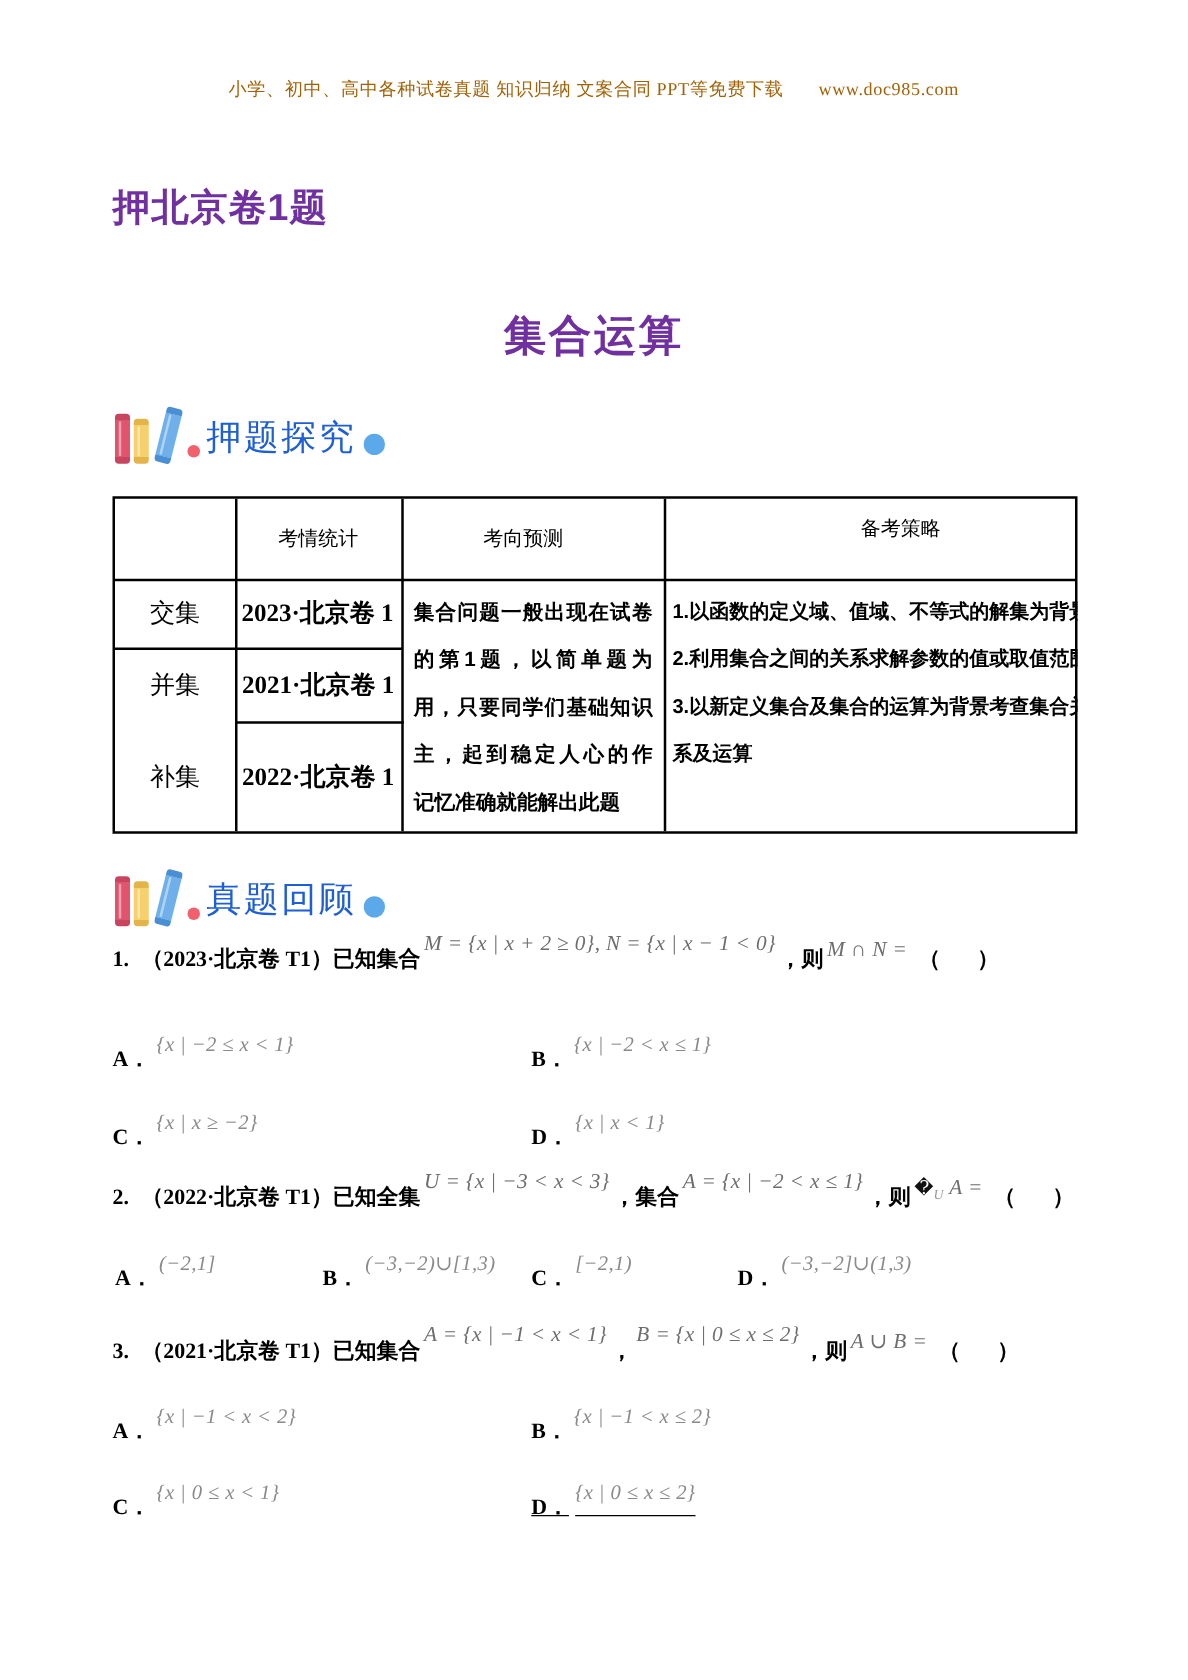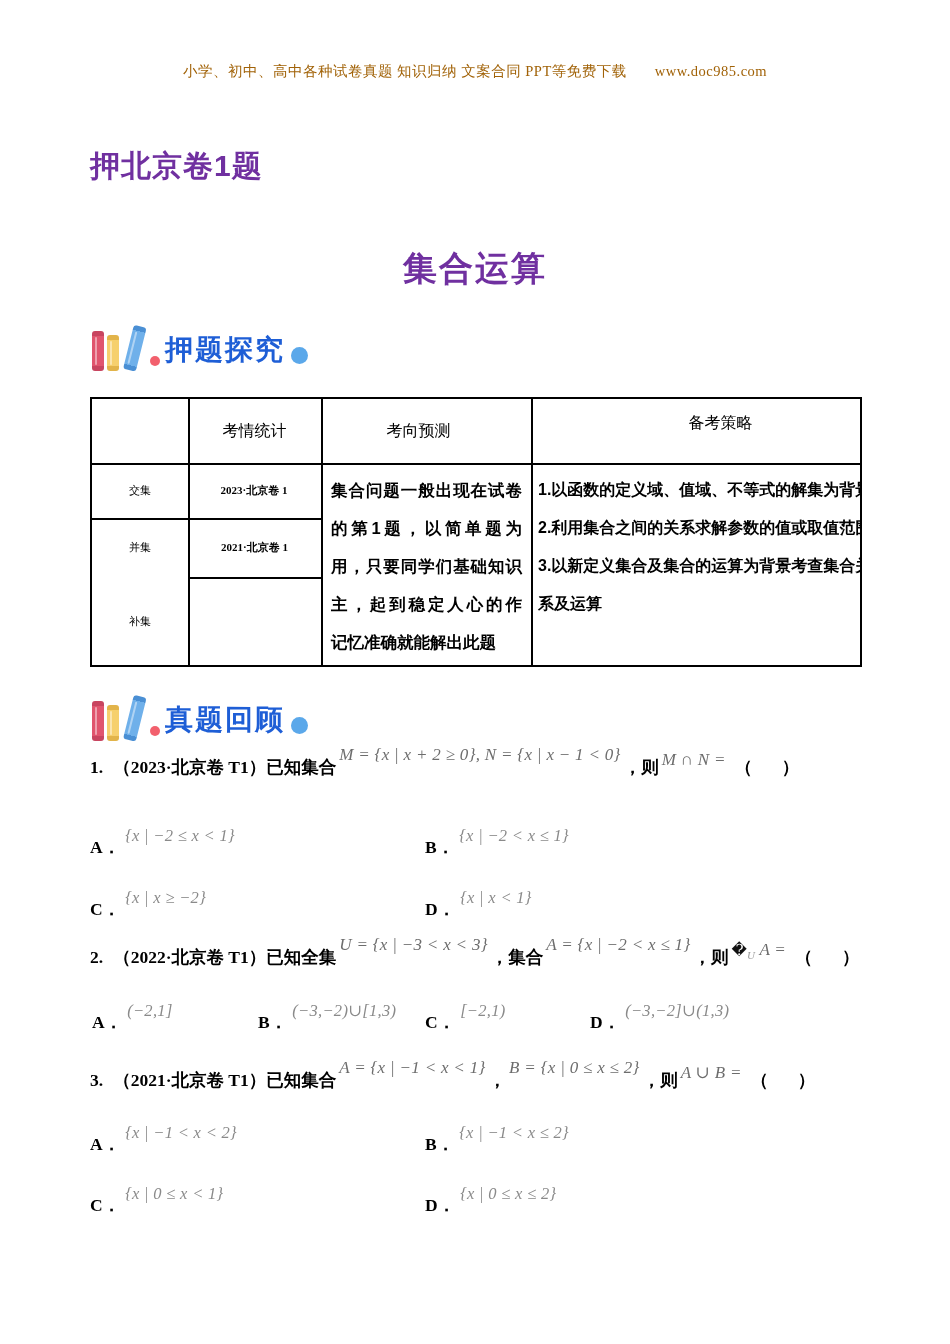--- a/index.html
+++ b/index.html
@@ -36,34 +36,34 @@
   .book{position:absolute;border-radius:3px;}
   .book i{position:absolute;left:3px;top:6px;bottom:6px;width:2px;background:rgba(255,255,255,.45);border-radius:1px;}
   .book.red{left:0;top:6px;width:12px;height:40px;
     background:linear-gradient(180deg,#c84560 0 5px,var(--bookred) 5px calc(100% - 5px),#c84560 calc(100% - 5px));}
   .book.yellow{left:15px;top:10px;width:12px;height:36px;
     background:linear-gradient(180deg,#e2b44a 0 5px,var(--bookyellow) 5px calc(100% - 5px),#e2b44a calc(100% - 5px));}
   .book.blue{left:31px;top:1px;width:13px;height:45px;transform:rotate(14deg);transform-origin:10px 44px;
     background:linear-gradient(180deg,#4a8fd4 0 5px,var(--bookblue) 5px calc(100% - 5px),#4a8fd4 calc(100% - 5px));}
   .dot-red{width:10px;height:10px;border-radius:50%;background:var(--dotred);align-self:flex-end;margin:0 5px 12px 2px;}
   .section-label{
-    font-family:"Liberation Sans","DejaVu Sans",sans-serif;font-weight:bold;
+    font-family:"Liberation Sans","DejaVu Sans",sans-serif;font-weight:normal;
     font-size:28px;color:var(--secblue);letter-spacing:2px;
   }
   .dot-blue{width:17px;height:17px;border-radius:50%;background:var(--dotblue);margin-left:6px;margin-top:10px;}
   
   .an-table{position:absolute;left:90px;top:397px;width:772px;height:270px;border:2px solid #000;}
   .tline{position:absolute;background:#000;}
   .v1{left:96px;top:0;bottom:0;width:2px;}
   .v2{left:229px;top:0;bottom:0;width:2px;}
   .v3{left:439px;top:0;bottom:0;width:2px;}
   .h-head{top:64px;left:0;right:0;height:2px;}
   .h-r1{top:119px;left:0;width:230px;height:2px;}
   .h-r2{top:178px;left:96px;width:135px;height:2px;}
-  .tcell{position:absolute;display:flex;align-items:center;justify-content:center;font-size:11px;}
+  .tcell{position:absolute;display:flex;align-items:center;justify-content:center;font-size:20px;}
   .tcell.head{font-size:16px;}
   .c-head1{left:0;top:0;width:96px;height:64px;}
   .c-head2{left:96px;top:0;width:133px;height:64px;}
   .c-head3{left:229px;top:0;width:195px;height:64px;}
   .c-head4{left:439px;top:0;width:331px;height:48px;padding-left:48px;}
   .c-topic1{left:0;top:64px;width:96px;height:55px;}
   .c-topic2{left:0;top:119px;width:96px;height:59px;}
   .c-topic3{left:0;top:178px;width:96px;height:88px;}
   .c-stat1{left:96px;top:64px;width:132px;height:55px;font-weight:600;}
   .c-stat2{left:96px;top:119px;width:133px;height:59px;font-weight:600;}
@@ -136,20 +136,21 @@
   <div class="tcell head c-head2">考情统计</div>
   <div class="tcell head c-head3">考向预测</div>
   <div class="tcell head c-head4">备考策略</div>
 
   <div class="tcell c-topic1">交集</div>
   <div class="tcell c-topic2">并集</div>
   <div class="tcell c-topic3">补集</div>
 
   <div class="tcell c-stat1">2023·北京卷 1</div>
   <div class="tcell c-stat2">2021·北京卷 1</div>
+  <div class="tcell c-stat3">2022·北京卷 1</div>
 
   <div class="tcell c-predict">
     <div class="ln just">集合问题一般出现在试卷</div>
     <div class="ln just">的第1题，以简单题为</div>
     <div class="ln just">用，只要同学们基础知识</div>
     <div class="ln just">主，起到稳定人心的作</div>
     <div class="ln">记忆准确就能解出此题</div>
   </div>
 
   <div class="tcell c-strategy">
@@ -192,13 +193,13 @@
 <div class="opt" style="left:258px;top:1010px;"><span>B．</span><span class="omath">(−3,−2)∪[1,3)</span></div>
 <div class="opt" style="left:425px;top:1010px;"><span>C．</span><span class="omath">[−2,1)</span></div>
 <div class="opt" style="left:590px;top:1010px;"><span>D．</span><span class="omath">(−3,−2]∪(1,3)</span></div>
 
 <div class="qline" style="top:1068px;">
   <span class="qnum">3.</span><span>（2021·北京卷 T1）</span><span>已知集合</span><span class="math">A = {x | −1 &lt; x &lt; 1}</span><span>，</span><span class="math">B = {x | 0 ≤ x ≤ 2}</span><span>，则</span><span class="math low">A ∪ B =</span><span class="blank">（　）</span>
 </div>
 <div class="opt" style="left:90px;top:1132px;"><span>A．</span><span class="omath">{x | −1 &lt; x &lt; 2}</span></div>
 <div class="opt" style="left:425px;top:1132px;"><span>B．</span><span class="omath">{x | −1 &lt; x ≤ 2}</span></div>
 <div class="opt" style="left:90px;top:1193px;"><span>C．</span><span class="omath">{x | 0 ≤ x &lt; 1}</span></div>
-<div class="opt" style="left:425px;top:1193px;"><span>D．</span><span class="omath">{x | 0 ≤ x ≤ 2}</span></div>
+<div class="opt" style="left:425px;top:1193px;text-decoration:underline;"><span>D．</span><span class="omath">{x | 0 ≤ x ≤ 2}</span></div>
 
 </body></html>

